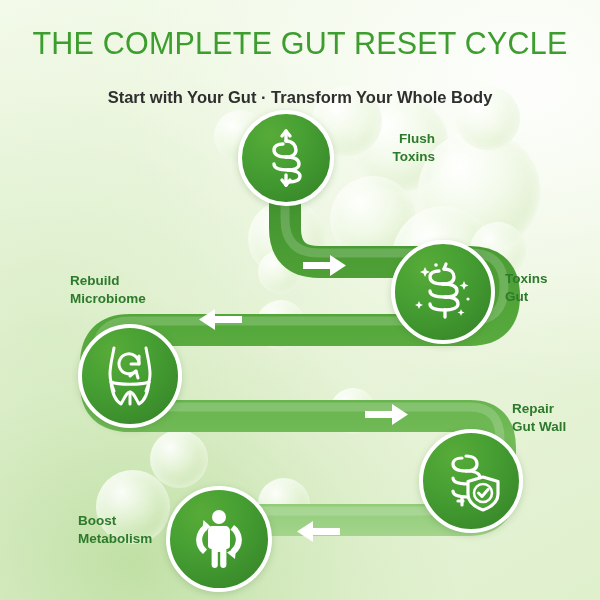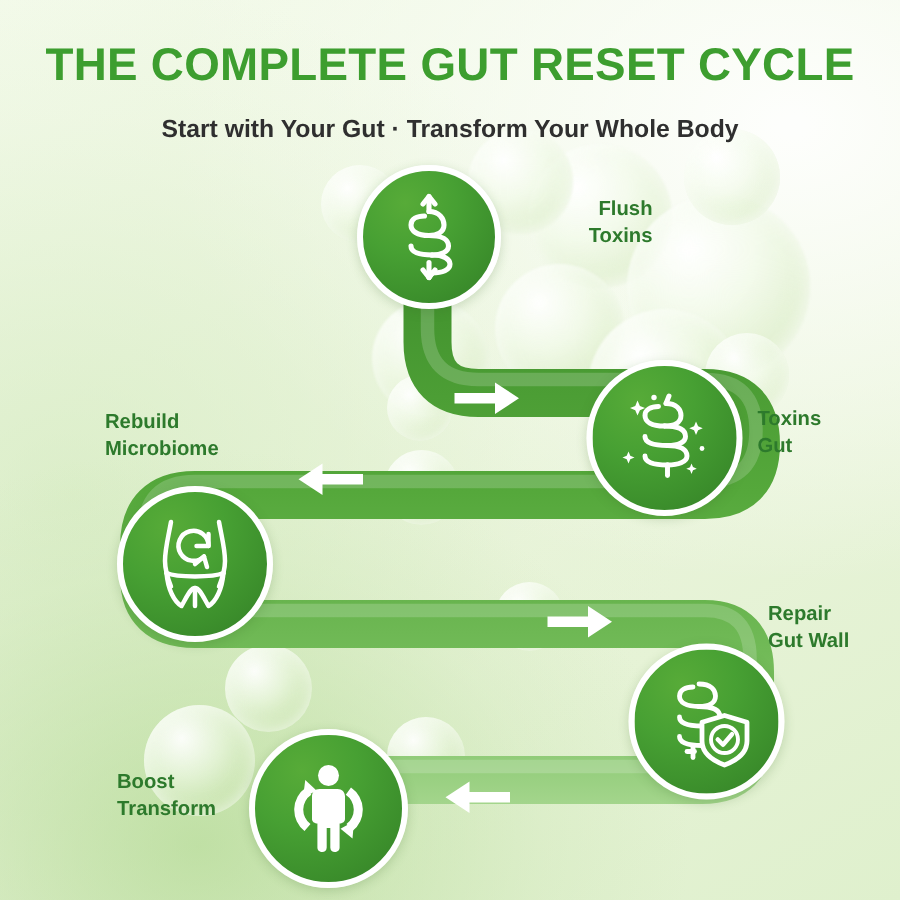--- a/index.html
+++ b/index.html
@@ -64,27 +64,27 @@
   .header {
     position: absolute;
     top: 0; left: 0; right: 0;
     text-align: center;
     z-index: 6;
   }
   .title {
     margin: 0;
     padding-top: 26px;
     font-size: 30.5px;
-    font-weight: bold;
+    font-weight: normal;
     letter-spacing: 0.2px;
     color: #3d9e2f;
     white-space: nowrap;
   }
   .subtitle {
-    margin: 4px;
+    margin: 15px;
     padding-top: 12px;
     font-size: 16.5px;
     font-weight: bold;
     color: #2f2f2f;
     white-space: nowrap;
   }
 
   
   .ribbon-wrap {
     position: absolute;
@@ -324,15 +324,15 @@
           <path d="M19 18 a18 18 0 0 0 -1 29 l4 -4.6 a12 12 0 0 1 0.5 -19.6 Z"></path>
           <path d="M18.5 13 L26 20 L17 25 Z"></path>
 
           <path d="M49 18 a18 18 0 0 1 1 29 l-4 -4.6 a12 12 0 0 0 -0.5 -19.6 Z"></path>
           <path d="M50 52 L42 45.5 L51 40.5 Z"></path>
         </g>
       </svg>
     </span>
   </div>
   <div class="label left" style="left:66px; top:512px; width:110px;">Boost
-Transform</div>
+Metabolism</div>
 
 </div>
 
 </body></html>

